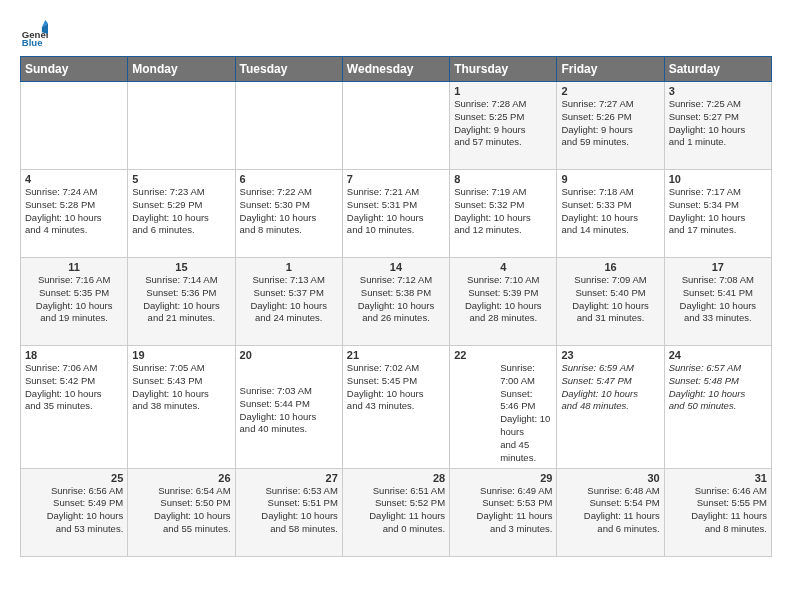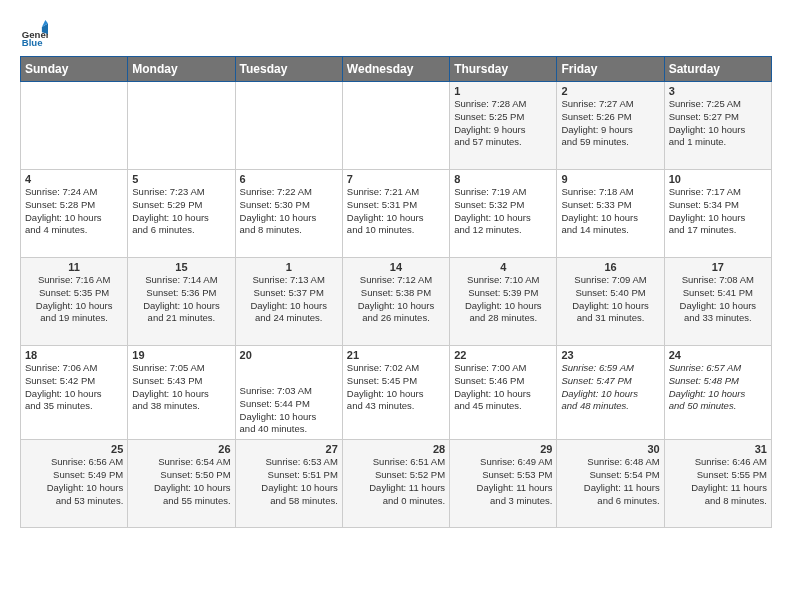--- a/index.html
+++ b/index.html
@@ -276,21 +276,21 @@
         </td>
         <td>
           <span class="day-num">21</span>
           <div class="day-info" style="white-space: pre-line;">Sunrise: 7:02 AM
 Sunset: 5:45 PM
 Daylight: 10 hours
 and 43 minutes.</div>
         </td>
         <td>
           <span class="day-num">22</span>
-          <div class="day-info" style="white-space: pre-line;">Sunrise: 7:00 AM
+          <div class="day-info" style="white-space: pre-line; margin-left: 46px;">Sunrise: 7:00 AM
 Sunset: 5:46 PM
 Daylight: 10 hours
 and 45 minutes.</div>
         </td>
         <td>
           <span class="day-num">23</span>
           <div class="day-info" style="white-space: pre-line; font-style: italic;">Sunrise: 6:59 AM
 Sunset: 5:47 PM
 Daylight: 10 hours
 and 48 minutes.</div>

